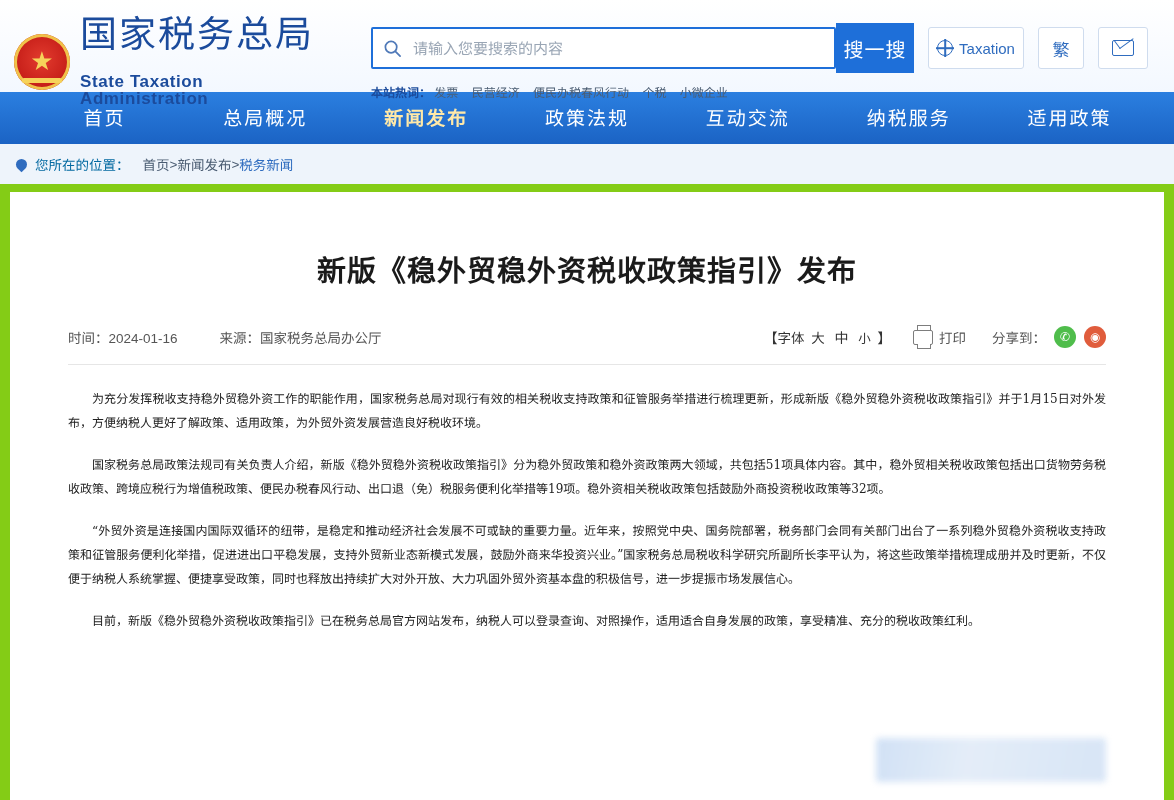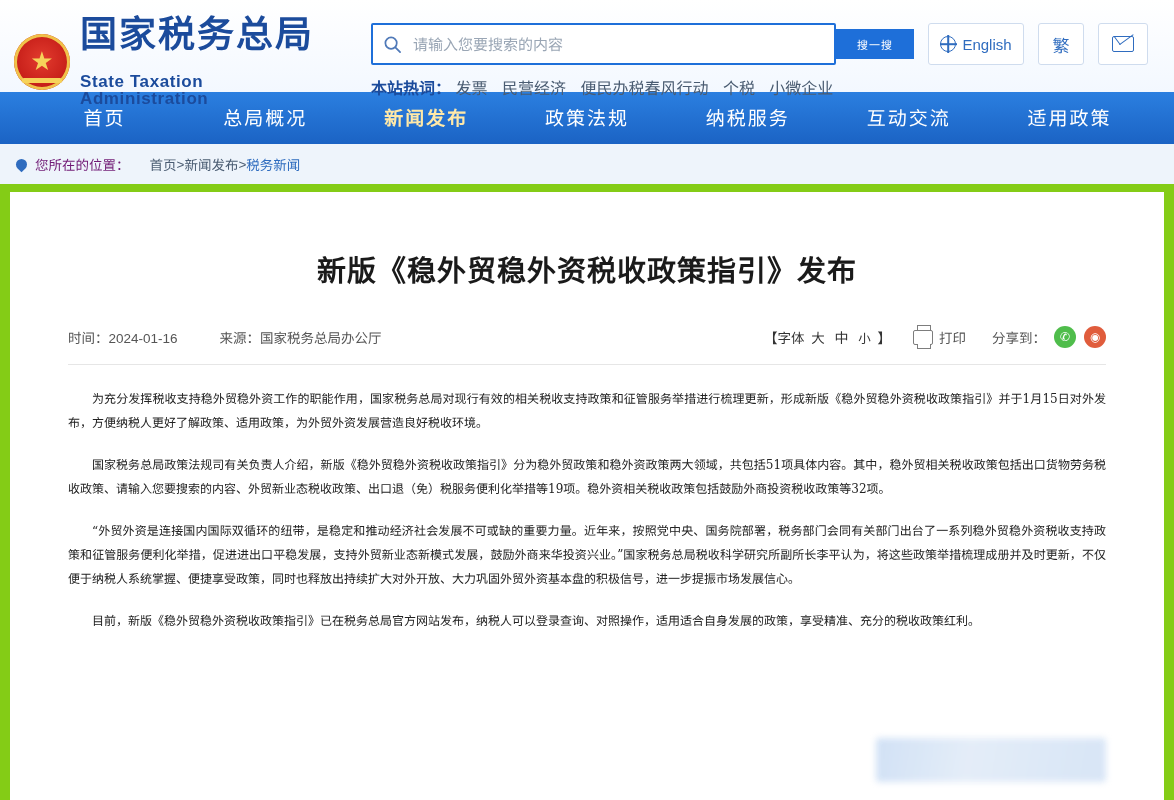--- a/index.html
+++ b/index.html
@@ -36,21 +36,21 @@
     transform: translateY(-52%);
     text-align:center; font-size:26px; color:#f6d35a; line-height:1;
   }
   .emblem:after {
     content:"";
     position:absolute; left:8px; right:8px; bottom:7px; height:5px;
     background:#f6d35a; border-radius:2px;
   }
   .logo-text { line-height:1; }
   .logo-cn {
-    font-size: 37px; font-weight: 700; color:#1b4b9c;
+    font-size: 37px; font-weight: 400; color:#1b4b9c;
     letter-spacing: 2px;
     font-family: "DejaVu Serif","Liberation Serif",serif;
   }
   .logo-en {
     margin-top: 20px;
     font-size: 17px; font-weight: 700; color:#1b4b9c;
     letter-spacing: .6px;
   }
 
   .search-zone { margin-left: 56px; padding-top: 13px; flex: 1; }
@@ -66,42 +66,42 @@
     color:#4f79b8;
   }
   .search-input {
     border:0; outline:0; flex:1; height: 36px;
     font-size: 15px; color:#333;
     font-family:"Liberation Sans", sans-serif;
     background: transparent;
   }
   .search-input::placeholder { color:#9aa6b5; }
   .search-btn {
-    width: 78px; height: 30px; background:#1e6fd9; color:#fff;
-    border:0; font-size:11px; letter-spacing:1px; cursor:pointer;
+    width: 78px; height: 50px; background:#1e6fd9; color:#fff;
+    border:0; font-size:20px; letter-spacing:1px; cursor:pointer;
     font-family:Liberation Serif, serif;
   }
   .hdr-btn {
     margin-left: 14px; height: 42px; min-width: 96px;
     border:1px solid #cfdcee; background:#fff; color:#2f6cbf;
     display:flex; align-items:center; justify-content:center; gap:6px;
     font-size:15px; border-radius:3px; cursor:pointer;
   }
   .hdr-btn.small { min-width: 46px; font-size:17px; }
   .hdr-btn.mail { min-width: 50px; }
   .globe {
     width:16px;height:16px;border-radius:50%;
     border:1.6px solid #2f6cbf; position:relative; flex:none;
   }
   .globe:before{content:"";position:absolute;left:50%;top:-1.6px;bottom:-1.6px;width:1.6px;background:#2f6cbf;transform:translateX(-50%);}
   .globe:after{content:"";position:absolute;top:50%;left:-1.6px;right:-1.6px;height:1.6px;background:#2f6cbf;transform:translateY(-50%);}
   .envelope { width:22px;height:16px;border:1.8px solid #2f6cbf;border-radius:2px;position:relative;}
   .envelope:before{content:"";position:absolute;left:1px;top:0px;width:16px;height:9px;border-left:1.8px solid #2f6cbf;border-bottom:1.8px solid #2f6cbf;transform:skewX(0) rotate(-36deg);transform-origin:left top;}
 
-  .hotwords { margin-top: 10px; font-size: 16px; color:#4a5c72; }
+  .hotwords { margin-top: 10px; font-size: 12px; color:#4a5c72; }
   .hotwords .lbl { color:#1b4b9c; font-weight:700; }
   .hotwords a { color:#4a5c72; text-decoration:none; margin-right:10px; }
 
   
   .nav {
     height: 52px;
     background: linear-gradient(180deg,#2b7fe0 0%,#1b63c4 100%);
     display:flex; align-items:center;
     padding: 0 24px;
   }
@@ -115,21 +115,21 @@
   
   .crumb {
     height: 40px; background:#eef4fb;
     display:flex; align-items:center; padding: 0 16px;
     font-size: 13.5px; color:#4a5c72;
   }
   .pin {
     width:11px;height:11px;border-radius:50% 50% 50% 0;
     background:#2f6cbf; transform:rotate(-45deg); margin-right:8px; flex:none;
   }
-  .crumb .label { color:#701a75; margin-right:20px; }
+  .crumb .label { color:#0369a1; margin-right:13px; }
   .crumb a { color:#4a5c72; text-decoration:none; }
   .crumb a.cur { color:#2f6cbf; }
 
   
   .article-wrap { background:#84cc16; padding: 8px 10px 0 10px; height: calc(800px - 92px - 52px - 40px); }
   .article {
     background:#fff; height: 100%;
     padding: 40px 58px 0 58px;
     overflow: hidden;
     position: relative;
@@ -203,21 +203,21 @@
               <circle cx="8.5" cy="8.5" r="6" stroke="#4f79b8" stroke-width="1.8"></circle>
               <line x1="13" y1="13" x2="18" y2="18" stroke="#4f79b8" stroke-width="1.8" stroke-linecap="round"></line>
             </svg>
           </span>
           <input class="search-input" type="text" placeholder="请输入您要搜索的内容" style="">
         </div>
         <button class="search-btn">搜一搜</button>
 
         <div class="hdr-btn">
           <span class="globe"></span>
-          <span>English</span>
+          <span>Taxation</span>
         </div>
         <div class="hdr-btn small">繁</div>
         <div class="hdr-btn mail">
           <span class="envelope"></span>
         </div>
       </div>
 
       <div class="hotwords">
         <span class="lbl">本站热词：</span>
         <a href="#">发票</a>
@@ -227,22 +227,22 @@
         <a href="#">小微企业</a>
       </div>
     </div>
   </div>
 
   <div class="nav">
     <div class="nav-item">首页</div>
     <div class="nav-item">总局概况</div>
     <div class="nav-item active">新闻发布</div>
     <div class="nav-item">政策法规</div>
+    <div class="nav-item">互动交流</div>
     <div class="nav-item">纳税服务</div>
-    <div class="nav-item">互动交流</div>
     <div class="nav-item">适用政策</div>
   </div>
 
   <div class="crumb">
     <span class="pin"></span>
     <span class="label">您所在的位置：</span>
     <a href="#">首页</a>
     <span>&gt;</span>
     <a href="#">新闻发布</a>
     <span>&gt;</span>
@@ -269,21 +269,21 @@
         <span class="printer"></span>
         <span>打印</span>
 
         <span class="share-label">分享到：</span>
         <span class="share-ico wechat">✆</span>
         <span class="share-ico weibo">◉</span>
       </div>
 
       <div class="body-text">
         <p>为充分发挥税收支持稳外贸稳外资工作的职能作用，国家税务总局对现行有效的相关税收支持政策和征管服务举措进行梳理更新，形成新版《稳外贸稳外资税收政策指引》并于1月15日对外发布，方便纳税人更好了解政策、适用政策，为外贸外资发展营造良好税收环境。</p>
-        <p>国家税务总局政策法规司有关负责人介绍，新版《稳外贸稳外资税收政策指引》分为稳外贸政策和稳外资政策两大领域，共包括51项具体内容。其中，稳外贸相关税收政策包括出口货物劳务税收政策、请输入您要搜索的内容、外贸新业态税收政策、出口退（免）税服务便利化举措等19项。稳外资相关税收政策包括鼓励外商投资税收政策等32项。</p>
+        <p>国家税务总局政策法规司有关负责人介绍，新版《稳外贸稳外资税收政策指引》分为稳外贸政策和稳外资政策两大领域，共包括51项具体内容。其中，稳外贸相关税收政策包括出口货物劳务税收政策、跨境应税行为增值税政策、便民办税春风行动、出口退（免）税服务便利化举措等19项。稳外资相关税收政策包括鼓励外商投资税收政策等32项。</p>
         <p>“外贸外资是连接国内国际双循环的纽带，是稳定和推动经济社会发展不可或缺的重要力量。近年来，按照党中央、国务院部署，税务部门会同有关部门出台了一系列稳外贸稳外资税收支持政策和征管服务便利化举措，促进进出口平稳发展，支持外贸新业态新模式发展，鼓励外商来华投资兴业。”国家税务总局税收科学研究所副所长李平认为，将这些政策举措梳理成册并及时更新，不仅便于纳税人系统掌握、便捷享受政策，同时也释放出持续扩大对外开放、大力巩固外贸外资基本盘的积极信号，进一步提振市场发展信心。</p>
         <p>目前，新版《稳外贸稳外资税收政策指引》已在税务总局官方网站发布，纳税人可以登录查询、对照操作，适用适合自身发展的政策，享受精准、充分的税收政策红利。</p>
       </div>
 
       <div class="blurred"></div>
     </div>
   </div>
 
 </div>
 

